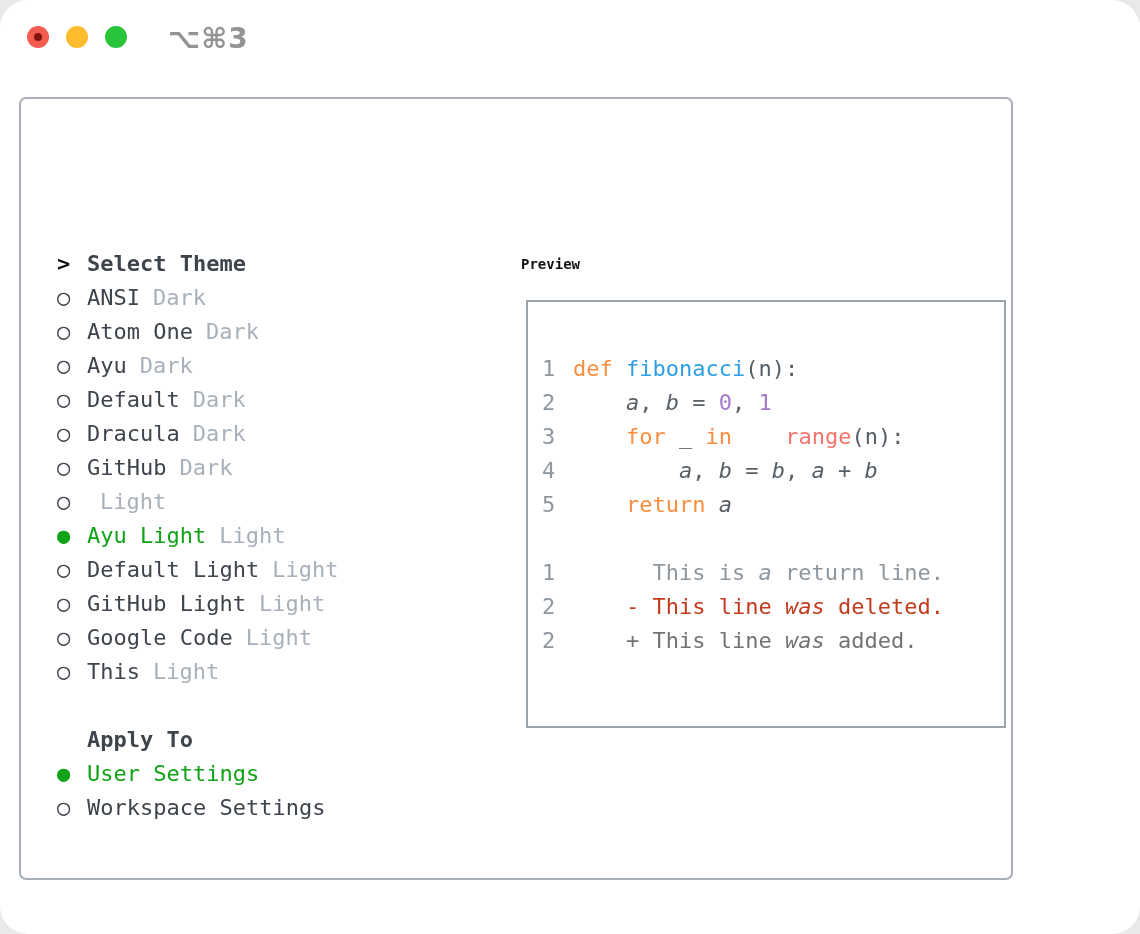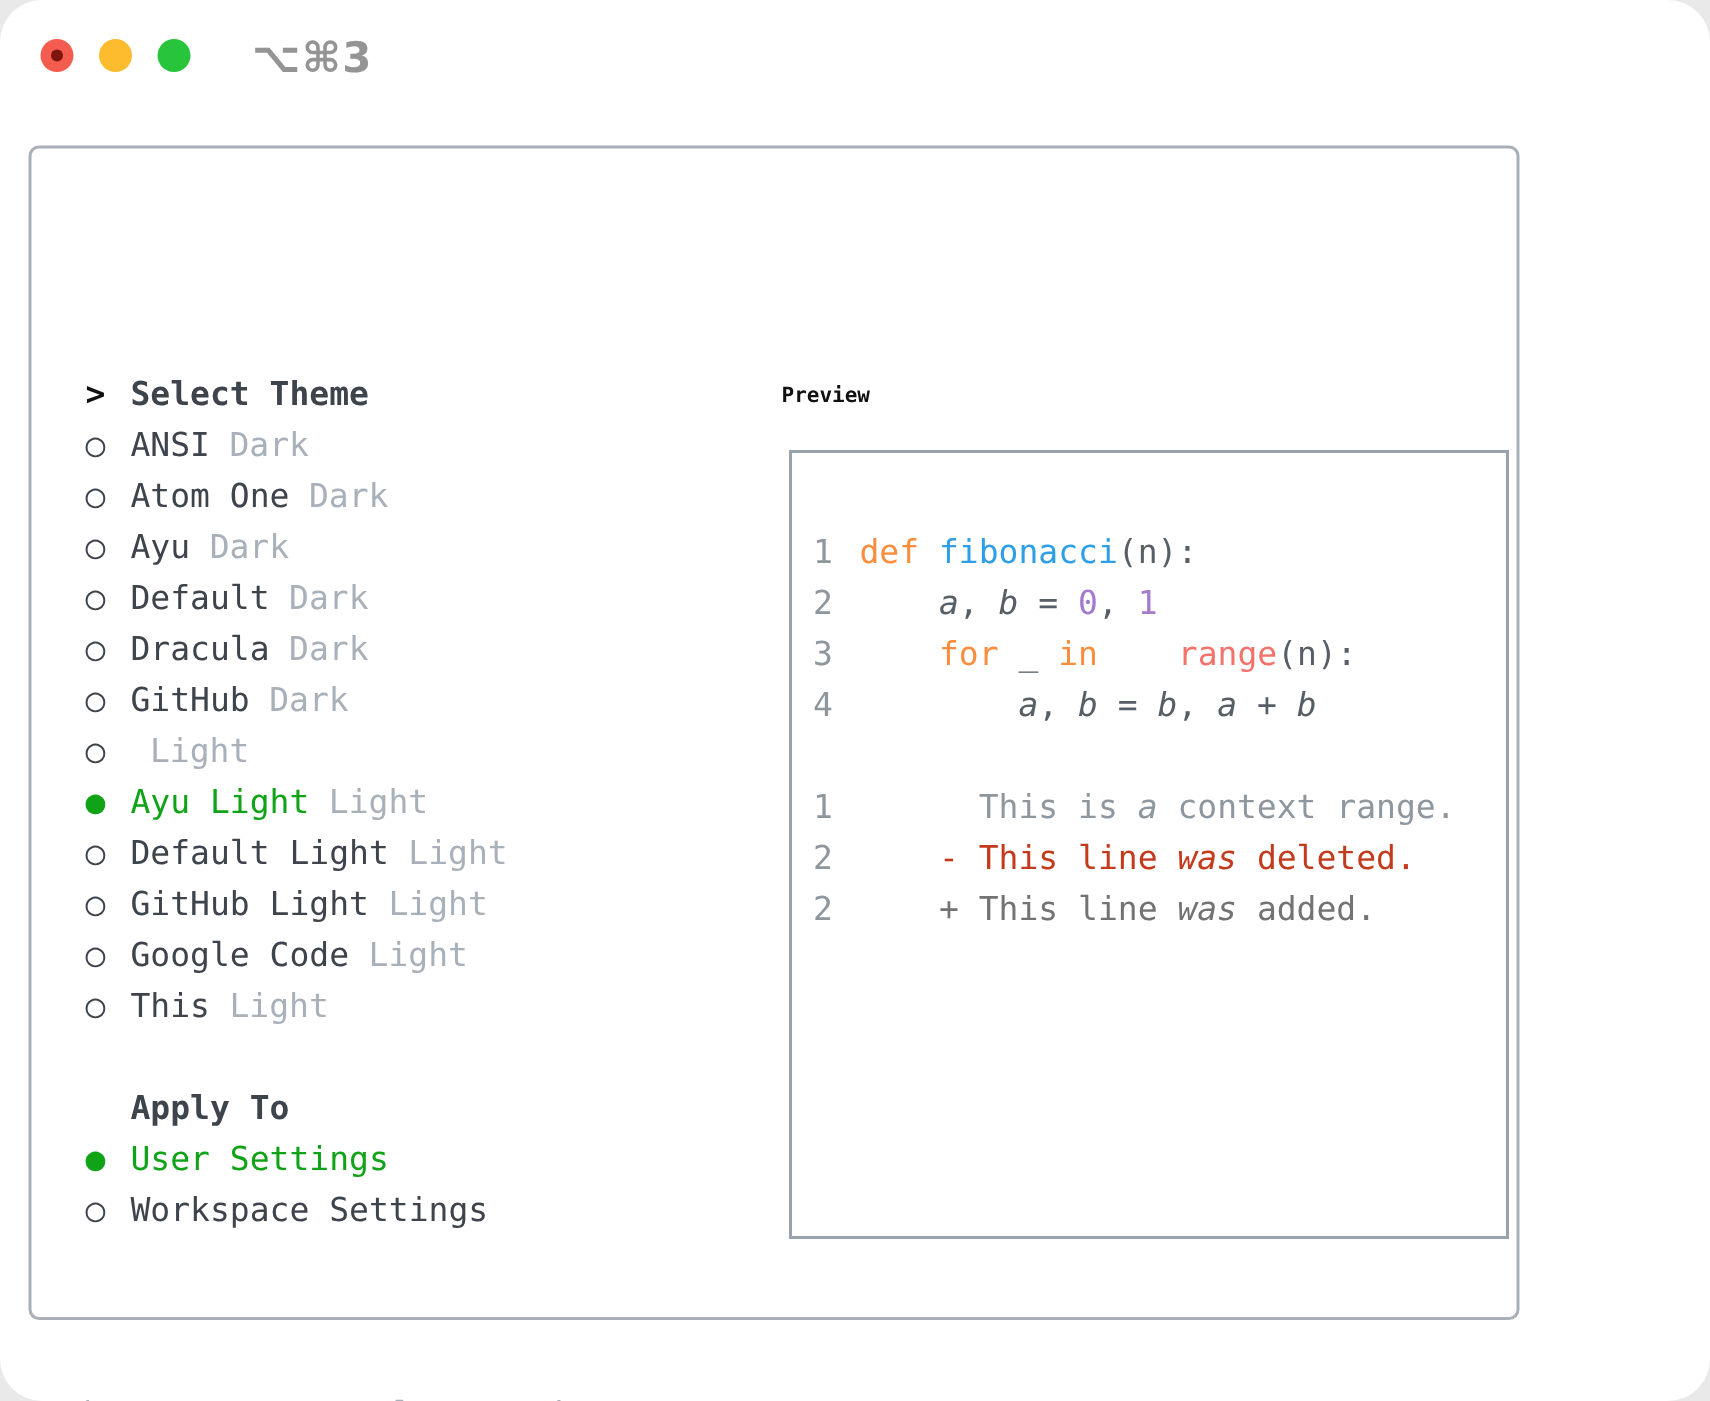--- a/index.html
+++ b/index.html
@@ -50,21 +50,21 @@
     color:#a8b0ba; white-space:pre;
   }
   .hint .i { font-style:italic; }
 
   
   .preview-title {
     position:absolute; left:500px; top:148px; height:34px; line-height:34px;
     font-size:14px; font-weight:bold; color:#111111;
   }
   .preview-box {
-    position:absolute; left:505px; top:201px; width:480px; height:526px;
+    position:absolute; left:505px; top:201px; width:480px; height:428px;
     border:2px solid #9aa2ab; background:#ffffff; overflow:hidden;
   }
   .code { padding:50px 0 0 14px; font-size:22px; line-height:34px; }
   .code-line { height:34px; white-space:pre; }
   .ln { display:inline-block; width:31px; color:#8e969e; }
   .c-kw   { color:#fa8d3e; }
   .c-fn   { color:#2f9fe5; }
   .c-num  { color:#a37acc; }
   .c-call { color:#f2736b;margin-left:40px; }
   .c-plain{ color:#565e66; }
@@ -115,21 +115,22 @@
     </div>
 
     <div class="preview-title">Preview</div>
 
     <div class="preview-box">
       <div class="code" id="code-block">
           <div class="code-line"><span class="ln">1</span><span class="c-kw">def</span><span class="c-plain"> </span><span class="c-fn">fibonacci</span><span class="c-plain">(n):</span></div>
           <div class="code-line"><span class="ln">2</span><span class="c-plain">    </span><span class="c-plain i">a</span><span class="c-plain">, </span><span class="c-plain i">b</span><span class="c-plain"> = </span><span class="c-num">0</span><span class="c-plain">, </span><span class="c-num">1</span></div>
           <div class="code-line"><span class="ln">3</span><span class="c-plain">    </span><span class="c-kw">for</span><span class="c-plain"> _ </span><span class="c-kw">in</span><span class="c-plain"> </span><span class="c-call">range</span><span class="c-plain">(n):</span></div>
           <div class="code-line"><span class="ln">4</span><span class="c-plain">        </span><span class="c-plain i">a</span><span class="c-plain">, </span><span class="c-plain i">b</span><span class="c-plain"> = </span><span class="c-plain i">b</span><span class="c-plain">, </span><span class="c-plain i">a</span><span class="c-plain"> + </span><span class="c-plain i">b</span></div>
+          <div class="code-line"><span class="ln">5</span><span class="c-plain">    </span><span class="c-kw">return</span><span class="c-plain"> </span><span class="c-plain i">a</span></div>
           <div class="code-line"><span class="ln"></span></div>
-          <div class="code-line"><span class="ln">1</span><span class="c-ctx">      This is </span><span class="c-ctx i">a</span><span class="c-ctx"> context range.</span></div>
+          <div class="code-line"><span class="ln">1</span><span class="c-ctx">      This is </span><span class="c-ctx i">a</span><span class="c-ctx"> return line.</span></div>
           <div class="code-line"><span class="ln">2</span><span class="c-del">    - This line </span><span class="c-del i">was</span><span class="c-del"> deleted.</span></div>
           <div class="code-line"><span class="ln">2</span><span class="c-add">    + This line </span><span class="c-add i">was</span><span class="c-add"> added.</span></div>
         </div>
     </div>
 
   </div>
 </div>
 
 </body></html>

